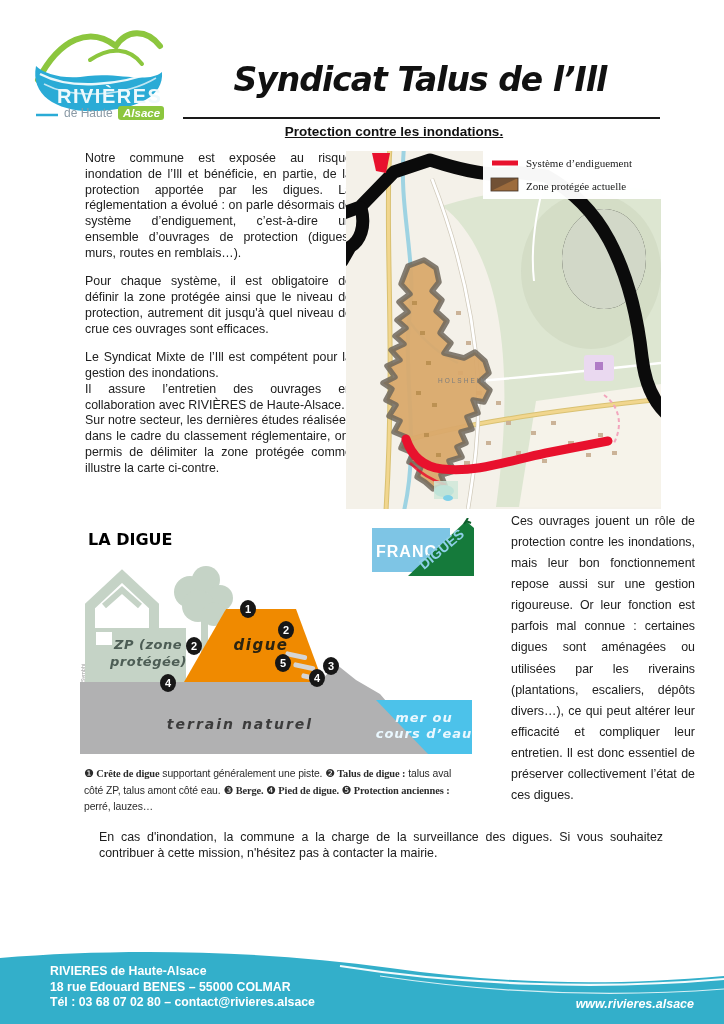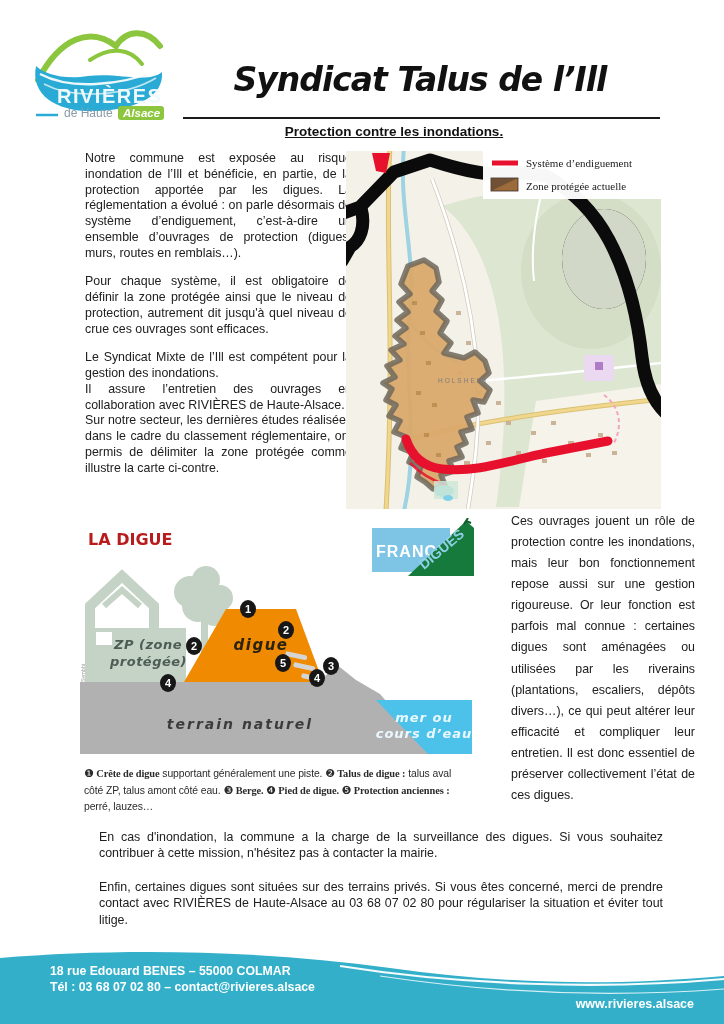--- a/index.html
+++ b/index.html
@@ -15,29 +15,29 @@
                text-decoration:underline;color:#111;padding-left:32px;}
   
   .col-left{left:85px;top:151px;width:267px;font-size:12.4px;line-height:1.27;text-align:justify;}
   .col-left p{margin:0 0 13px 0;}
   .col-left p.tight{margin:0;}
   .aside{left:480px;top:511px;width:184px;font-size:12.4px;line-height:1.7;text-align:justify;margin-left:31px;}
   .outro{left:85px;top:829px;width:578px;font-size:12.4px;line-height:1.32;text-align:justify;}
   .outro p{margin:0 0 17px 14px;}
   
   .la-digue{left:88px;top:530px;font-family:"DejaVu Sans",sans-serif;font-weight:bold;
-            font-size:16px;color:#b91c1c;letter-spacing:0;}
+            font-size:16px;color:#000000;letter-spacing:0;}
   .caption{left:84px;top:766px;width:388px;font-size:10.4px;line-height:1.5;color:#2b2b2b;
            letter-spacing:-0.1px;}
   .cap-bold{font-weight:bold;font-family:Liberation Serif, serif;}
   .cap-badge{font-family:"DejaVu Sans",sans-serif;font-size:11px;}
   
   .footer-svg{left:0;top:940px;}
   .footer-text{left:50px;top:964px;color:#ffffff;font-size:12.3px;font-weight:bold;line-height:15.5px;}
-  .footer-site{right:30px;top:997px;color:#ffffff;font-size:12.5px;font-weight:bold;}
+  .footer-site{right:30px;top:997px;color:#ffffff;font-size:12.5px;font-weight:bold;font-style:italic;}
   svg text{font-family:"Liberation Sans",sans-serif;}
   .serif-txt{font-family:"Liberation Serif",serif;}
   .ital{font-style:italic;font-weight:bold;font-family:"DejaVu Sans",sans-serif;}
 </style>
 </head>
 <body>
 
 <div class="page">
 
   <svg class="abs" style="left:28px;top:20px;" width="145" height="100" viewBox="0 0 145 100">
@@ -204,28 +204,28 @@
         <text x="237" y="130" fill="#fff">4</text>
     </g>
   </svg>
 
   <div class="abs caption"><span class="cap-badge">❶</span><span class="cap-bold"> Crête de digue</span><span> supportant généralement une piste. </span><span class="cap-badge">❷</span><span class="cap-bold"> Talus de digue :</span><span> talus aval côté ZP, talus amont côté eau. </span><span class="cap-badge">❸</span><span class="cap-bold"> Berge. </span><span class="cap-badge">❹</span><span class="cap-bold"> Pied de digue. </span><span class="cap-badge">❺</span><span class="cap-bold"> Protection anciennes :</span><span> perré, lauzes…</span></div>
 
   <div class="abs aside">Ces ouvrages jouent un rôle de protection contre les inondations, mais leur bon fonctionnement repose aussi sur une gestion rigoureuse. Or leur fonction est parfois mal connue : certaines digues sont aménagées ou utilisées par les riverains (plantations, escaliers, dépôts divers…), ce qui peut altérer leur efficacité et compliquer leur entretien. Il est donc essentiel de préserver collectivement l’état de ces digues.</div>
 
   <div class="abs outro">
     <p>En cas d'inondation, la commune a la charge de la surveillance des digues. Si vous souhaitez contribuer à cette mission, n'hésitez pas à contacter la mairie.</p>
-    <p>Enfin, certaines digues sont situées sur des terrains privés. Si vous êtes concerné, merci de prendre contact avec RIVIÈRES de Haute-Alsace au 03 68 07 02 80 pour régulariser la situation et éviter tout litige.</p>
   </div>
 
   <svg class="abs footer-svg" width="724" height="84" viewBox="0 0 724 84">
     <path d="M0,18 C120,8 260,10 390,28 C500,43 600,47 724,36 L724,84 L0,84 Z" fill="#33afca"></path>
     <path d="M0,16 C120,6 260,8 390,26" fill="none" stroke="#ffffff" stroke-width="1.2" opacity="0.7"></path>
     <path d="M340,26 C460,45 600,50 724,39" fill="none" stroke="#ffffff" stroke-width="2.2" opacity="0.95"></path>
     <path d="M380,36 C500,54 620,57 724,49" fill="none" stroke="#ffffff" stroke-width="1.2" opacity="0.8"></path>
   </svg>
   <div class="abs footer-text">
+    <div>RIVIERES de Haute-Alsace</div>
     <div>18 rue Edouard BENES – 55000 COLMAR</div>
     <div>Tél : 03 68 07 02 80 – contact@rivieres.alsace</div>
   </div>
   <div class="abs footer-site">www.rivieres.alsace</div>
 
 </div>
 
 </body></html>

